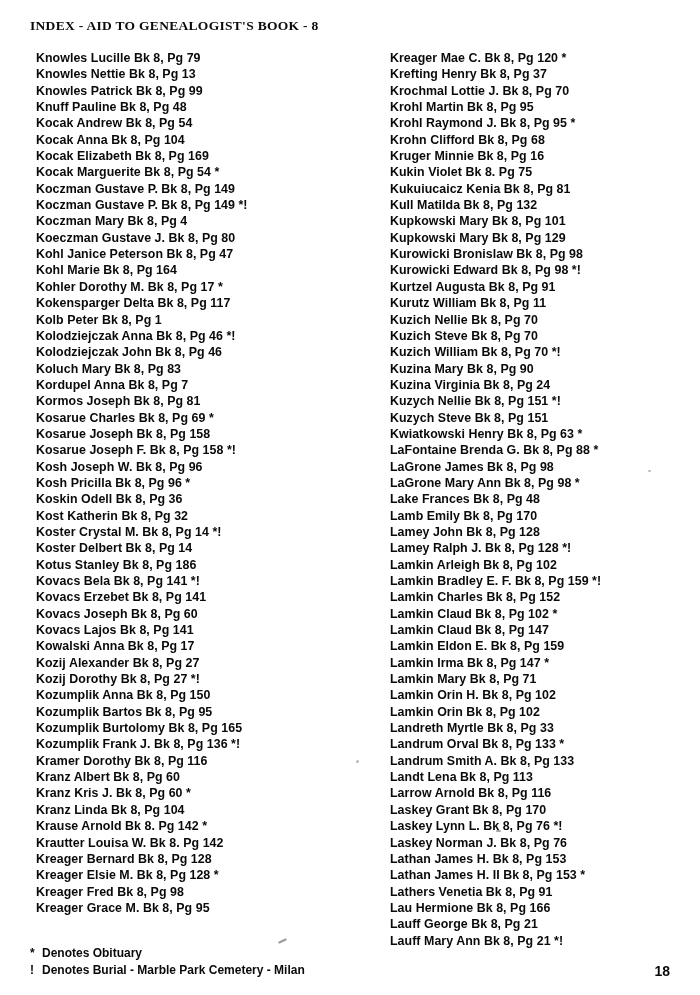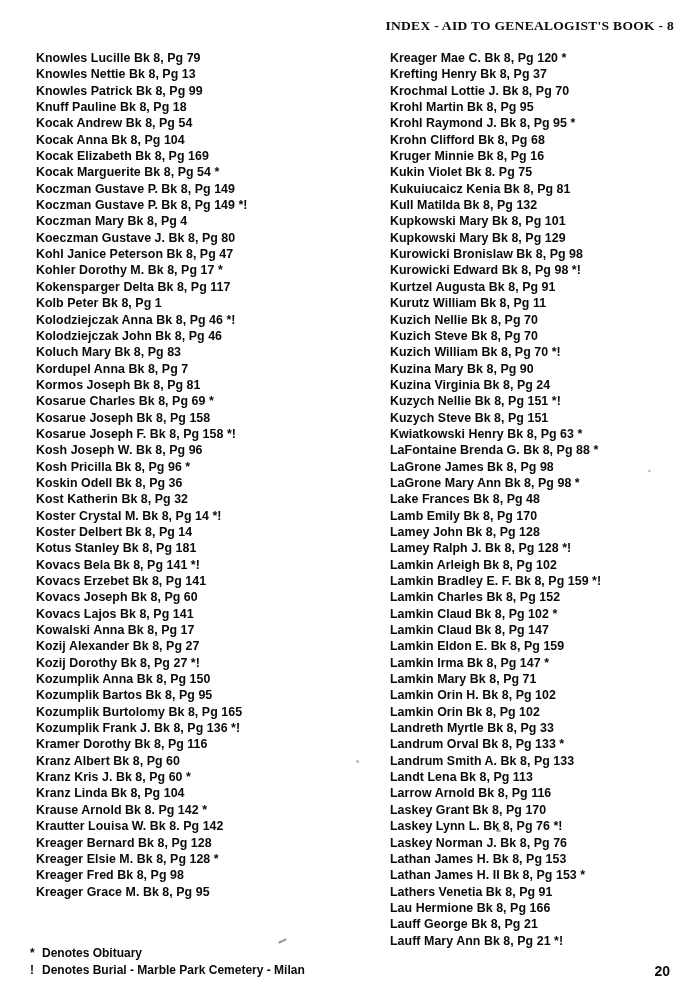--- a/index.html
+++ b/index.html
@@ -16,21 +16,21 @@
     position: relative;
   }
   .page {
     position: relative;
     width: 700px;
     height: 995px;
     box-sizing: border-box;
     padding: 18px 26px 10px 30px;
   }
   .page-header {
-    text-align: right;
+    text-align: left;
     font-size: 13.5px;
     font-weight: bold;
     letter-spacing: 0.3px;
     margin: 0 0 16px 0;
     font-family: "Liberation Serif", serif;
   }
   .columns {
     display: flex;
     flex-direction: row;
     align-items: flex-start;
@@ -88,48 +88,49 @@
 
 <div class="page">
 
   <div class="page-header">INDEX - AID TO GENEALOGIST'S BOOK - 8</div>
 
   <div class="columns">
     <div class="col left">
       <div class="entry">Knowles Lucille Bk 8, Pg 79</div>
       <div class="entry">Knowles Nettie Bk 8, Pg 13</div>
       <div class="entry">Knowles Patrick Bk 8, Pg 99</div>
-      <div class="entry">Knuff Pauline Bk 8, Pg 18</div>
+      <div class="entry">Knuff Pauline Bk 8, Pg 48</div>
       <div class="entry">Kocak Andrew Bk 8, Pg 54</div>
       <div class="entry">Kocak Anna Bk 8, Pg 104</div>
       <div class="entry">Kocak Elizabeth Bk 8, Pg 169</div>
       <div class="entry">Kocak Marguerite Bk 8, Pg 54 *</div>
       <div class="entry">Koczman Gustave P. Bk 8, Pg 149</div>
       <div class="entry">Koczman Gustave P. Bk 8, Pg 149 *!</div>
       <div class="entry">Koczman Mary Bk 8, Pg 4</div>
       <div class="entry">Koeczman Gustave J. Bk 8, Pg 80</div>
       <div class="entry">Kohl Janice Peterson Bk 8, Pg 47</div>
+      <div class="entry">Kohl Marie Bk 8, Pg 164</div>
       <div class="entry">Kohler Dorothy M. Bk 8, Pg 17 *</div>
       <div class="entry">Kokensparger Delta Bk 8, Pg 117</div>
       <div class="entry">Kolb Peter Bk 8, Pg 1</div>
       <div class="entry">Kolodziejczak Anna Bk 8, Pg 46 *!</div>
       <div class="entry">Kolodziejczak John Bk 8, Pg 46</div>
       <div class="entry">Koluch Mary Bk 8, Pg 83</div>
       <div class="entry">Kordupel Anna Bk 8, Pg 7</div>
       <div class="entry">Kormos Joseph Bk 8, Pg 81</div>
       <div class="entry">Kosarue Charles Bk 8, Pg 69 *</div>
       <div class="entry">Kosarue Joseph Bk 8, Pg 158</div>
       <div class="entry">Kosarue Joseph F. Bk 8, Pg 158 *!</div>
       <div class="entry">Kosh Joseph W. Bk 8, Pg 96</div>
       <div class="entry">Kosh Pricilla Bk 8, Pg 96 *</div>
       <div class="entry">Koskin Odell Bk 8, Pg 36</div>
       <div class="entry">Kost Katherin Bk 8, Pg 32</div>
       <div class="entry">Koster Crystal M. Bk 8, Pg 14 *!</div>
       <div class="entry">Koster Delbert Bk 8, Pg 14</div>
-      <div class="entry">Kotus Stanley Bk 8, Pg 181</div>
+      <div class="entry">Kotus Stanley Bk 8, Pg 186</div>
       <div class="entry">Kovacs Bela Bk 8, Pg 141 *!</div>
       <div class="entry">Kovacs Erzebet Bk 8, Pg 141</div>
       <div class="entry">Kovacs Joseph Bk 8, Pg 60</div>
       <div class="entry">Kovacs Lajos Bk 8, Pg 141</div>
       <div class="entry">Kowalski Anna Bk 8, Pg 17</div>
       <div class="entry">Kozij Alexander Bk 8, Pg 27</div>
       <div class="entry">Kozij Dorothy Bk 8, Pg 27 *!</div>
       <div class="entry">Kozumplik Anna Bk 8, Pg 150</div>
       <div class="entry">Kozumplik Bartos Bk 8, Pg 95</div>
       <div class="entry">Kozumplik Burtolomy Bk 8, Pg 165</div>
@@ -207,19 +208,19 @@
 
   <div class="footer">
     <div class="fline">
       <span class="mark">*</span><span>Denotes Obituary</span>
     </div>
     <div class="fline">
       <span class="mark">!</span><span>Denotes Burial - Marble Park Cemetery - Milan</span>
     </div>
   </div>
 
-  <div class="page-number">20</div>
+  <div class="page-number">18</div>
 
   <div class="speck s1"></div>
   <div class="speck s2"></div>
   <div class="speck s3"></div>
   <div class="speck s4"></div>
 </div>
 
 </body></html>

